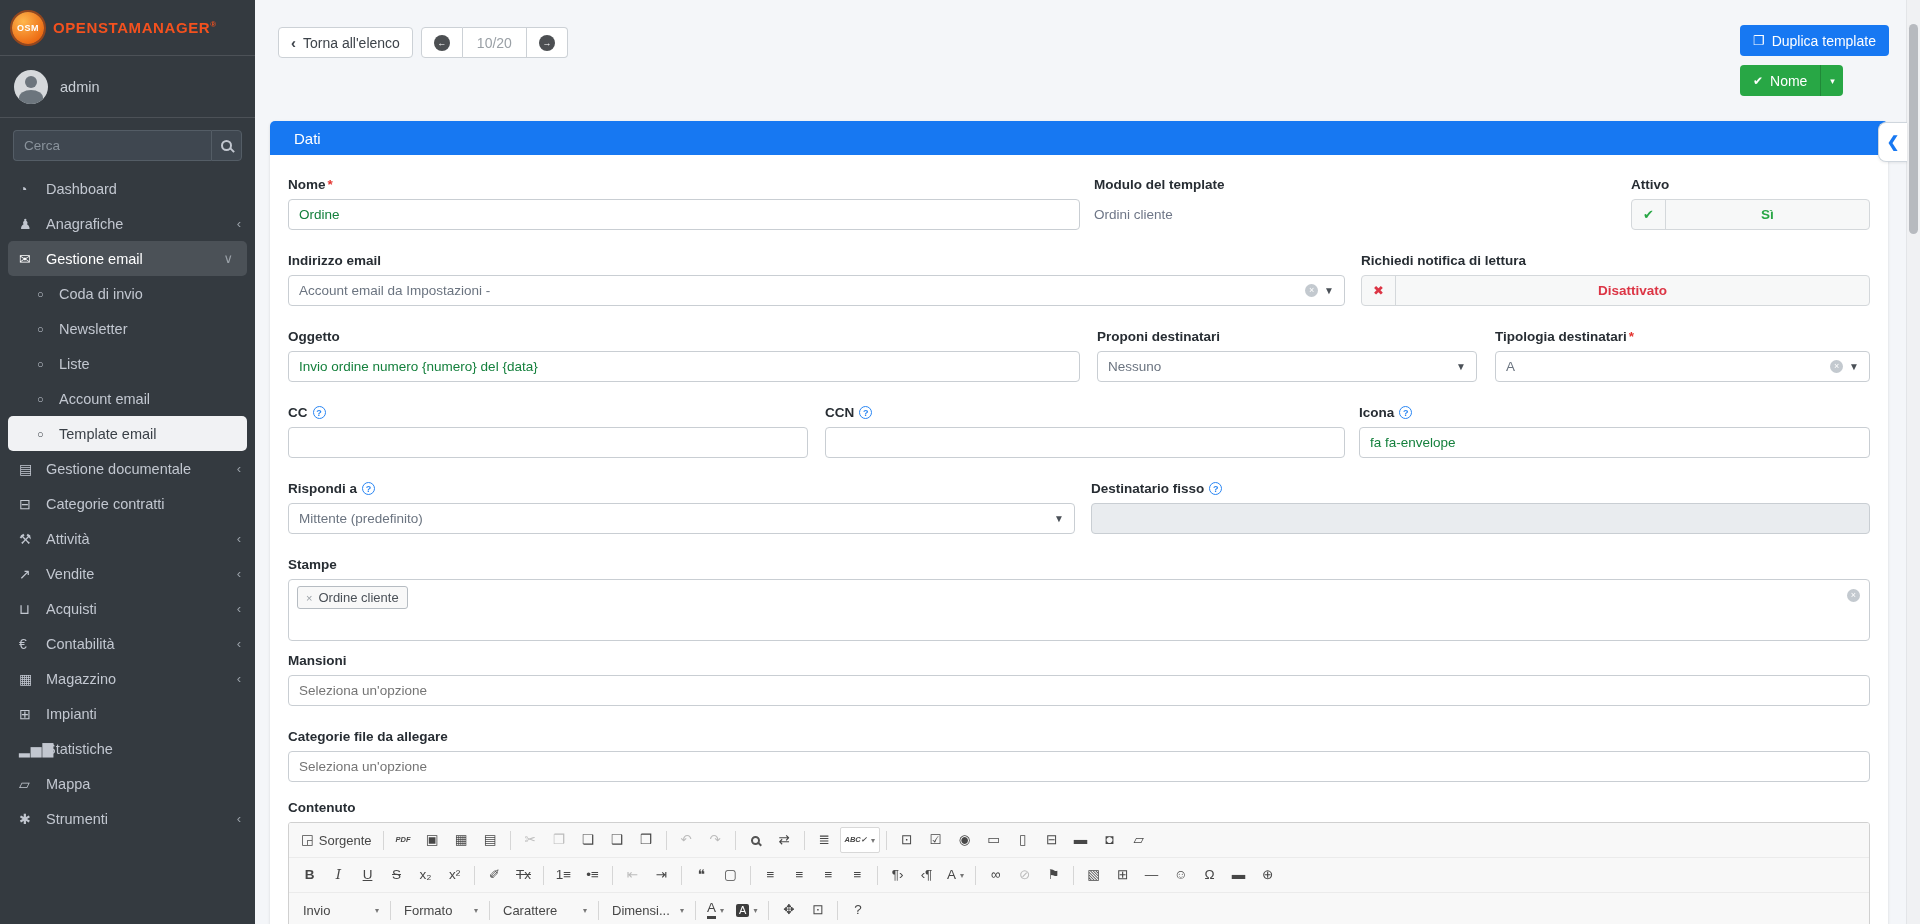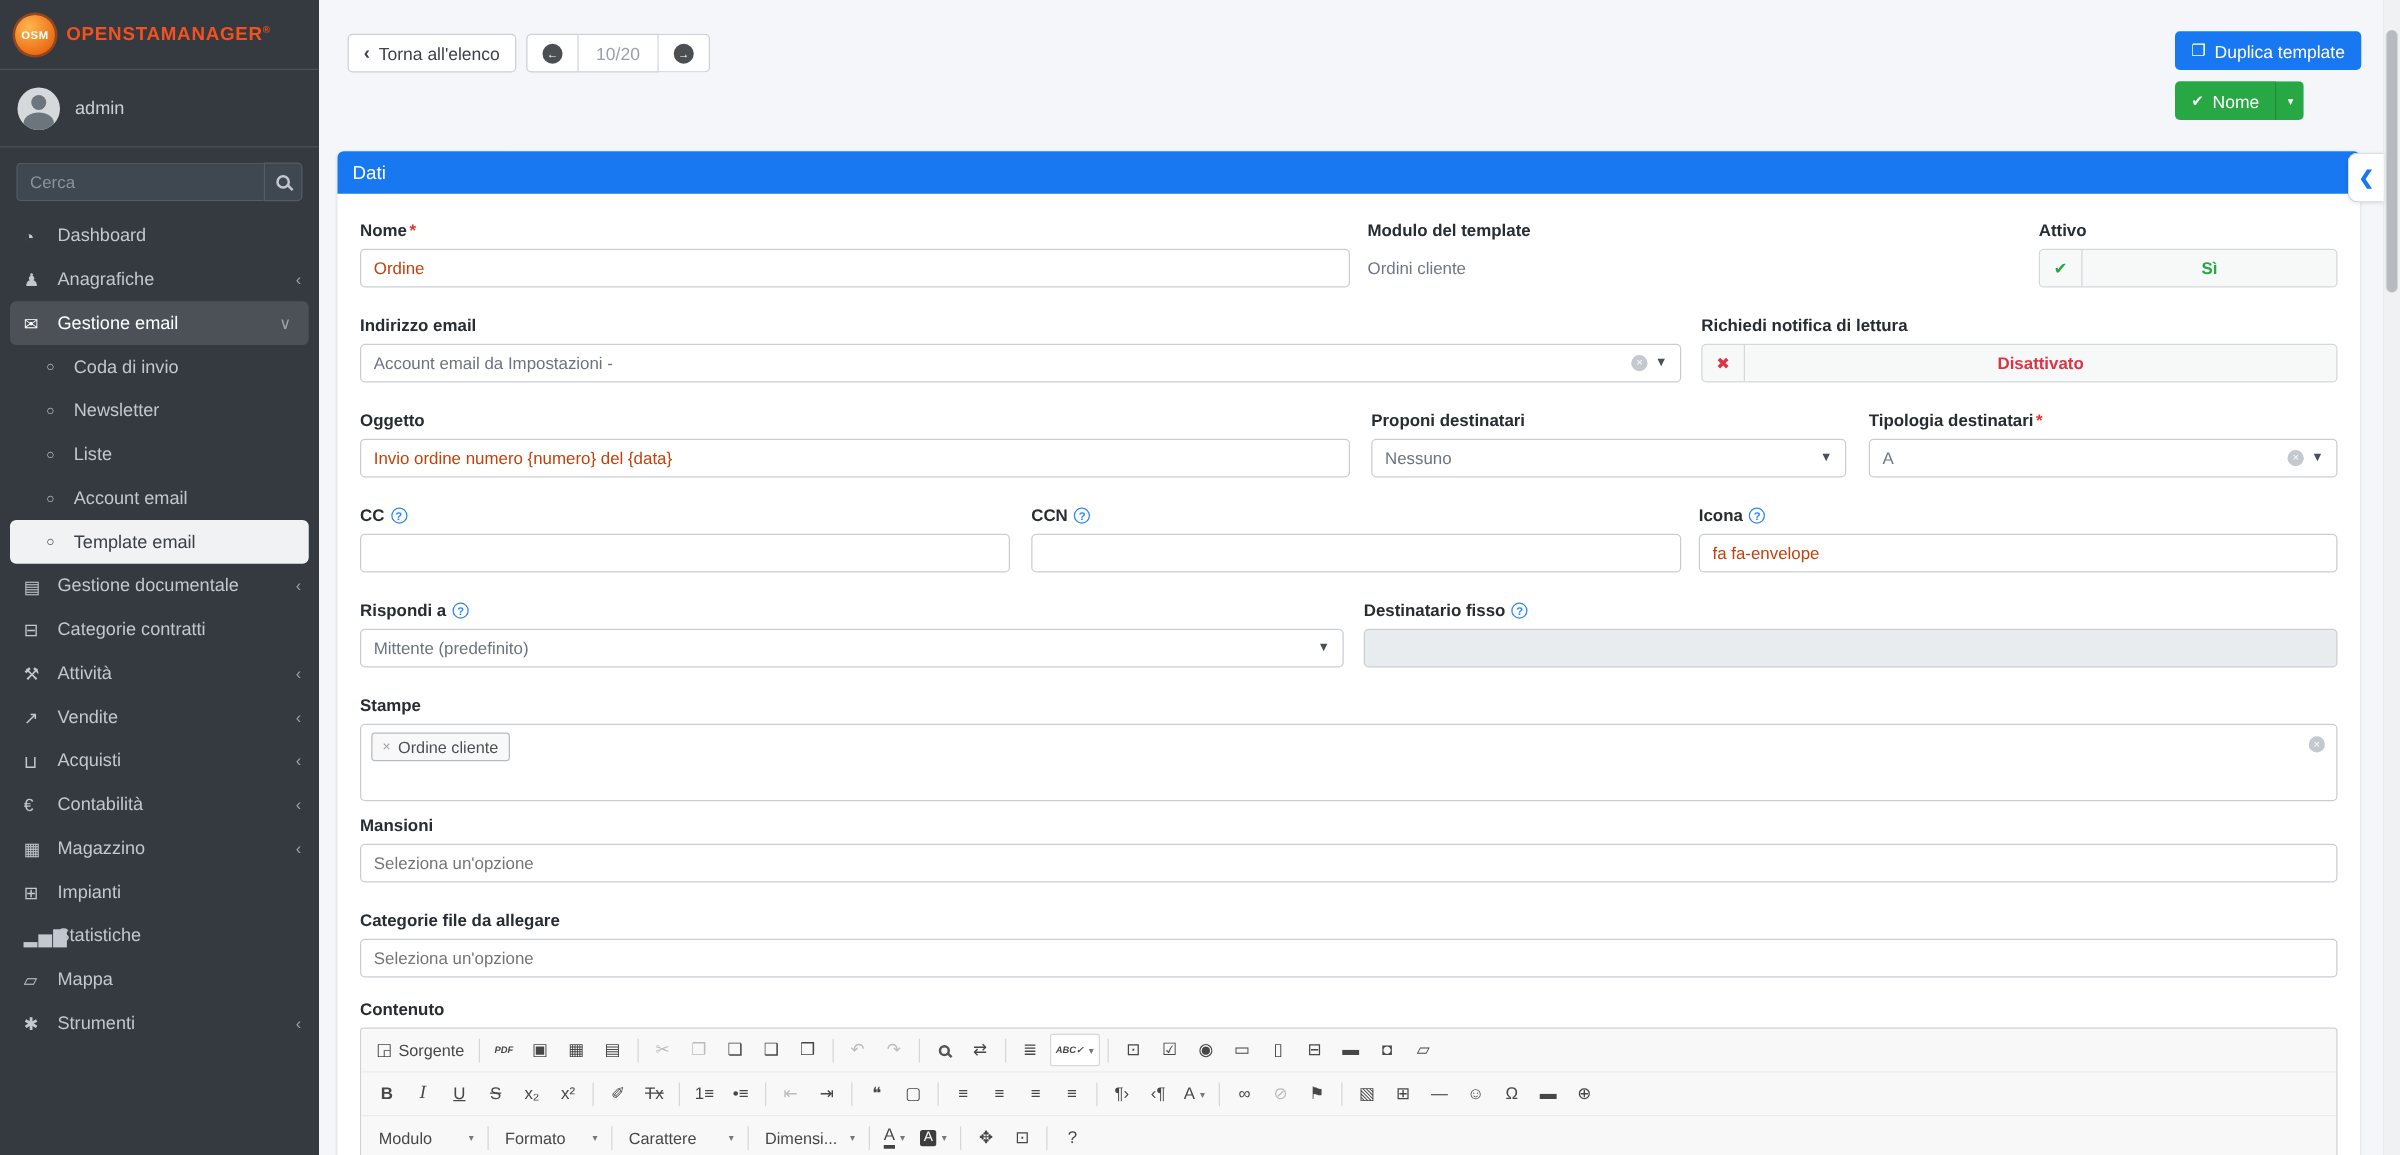--- a/index.html
+++ b/index.html
@@ -49,28 +49,28 @@
   .action-buttons { position:absolute; left:1485px; top:25px; display:flex; flex-direction:column; align-items:flex-start; gap:9px; }
   .btn-primary { background:#1778f2; color:#fff; border:none; border-radius:4px; height:31px; font-size:14px; display:flex; align-items:center; padding:0 13px; cursor:pointer; font-family:inherit; }
   .btn-primary .ic { margin-right:7px; font-size:13px; }
   .btn-success { display:flex; height:31px; cursor:pointer; }
   .btn-success .mainpart { background:#28a745; color:#fff; border-radius:4px 0 0 4px; display:flex; align-items:center; padding:0 13px; font-size:14px; }
   .btn-success .mainpart .ic { margin-right:7px; font-size:12px; }
   .btn-success .caretpart { background:#28a745; border-left:1px solid rgba(0,0,0,.18); border-radius:0 4px 4px 0; color:#fff; width:23px; display:flex; align-items:center; justify-content:center; font-size:9px; }
 
   
   .card { margin-left:15px; width:1618px; background:#fff; border-radius:5px 5px 0 0; box-shadow:0 1px 3px rgba(0,0,0,.12); }
-  .card-header { height:34px; background:#1778f2; color:#fff; font-size:15px; display:flex; align-items:center; padding:0 12px; border-radius:5px 5px 0 0; }
+  .card-header { height:34px; background:#1778f2; color:#fff; font-size:15px; display:flex; align-items:center; padding:0 24px; border-radius:5px 5px 0 0; }
   .card-body { padding:20px 18px 30px; }
   .frow { display:flex; margin-bottom:21px; align-items:flex-start; }
   .field { display:flex; flex-direction:column; }
   label { font-size:13.5px; font-weight:700; color:#272d33; margin-bottom:5px; height:19px; display:flex; align-items:center; }
   .star { color:#e3342f; margin-left:2px; }
   .help { width:13px; height:13px; border:1px solid #2a86f3; color:#2a86f3; border-radius:50%; font-size:9px; font-weight:700; display:inline-flex; align-items:center; justify-content:center; margin-left:5px; cursor:pointer; }
-  .tinput { height:31px; border:1px solid #c9ced3; border-radius:4px; padding:0 10px; font-size:13.5px; color:#c2410c; font-family:inherit; outline:none; width:100%; background:#fff; }
+  .tinput { height:31px; border:1px solid #c9ced3; border-radius:4px; padding:0 10px; font-size:13.5px; color:#15803d; font-family:inherit; outline:none; width:100%; background:#fff; }
   .tinput:disabled { background:#e9ecef; }
   .sel { height:31px; border:1px solid #c9ced3; border-radius:4px; padding:0 10px; font-size:13.5px; color:#6b7480; display:flex; align-items:center; background:#fff; cursor:pointer; }
   .sel .txt { flex:1; white-space:nowrap; overflow:hidden; }
   .sel .sel-caret { font-size:10px; color:#4a5057; margin-left:6px; }
   .clear-chip { width:13px; height:13px; border-radius:50%; background:#c3c9cf; color:#fff; font-size:9px; line-height:13px; text-align:center; cursor:pointer; flex:0 0 13px; }
   .plainval { font-size:13.5px; color:#6e7687; height:31px; display:flex; align-items:center; }
   .toggle { height:31px; border:1px solid #d4d8db; background:#f7f8f8; border-radius:4px; display:flex; align-items:stretch; overflow:hidden; }
   .toggle .tg-ic { width:34px; display:flex; align-items:center; justify-content:center; font-size:13px; border-right:1px solid #d4d8db; }
   .toggle .tg-val { flex:1; display:flex; align-items:center; justify-content:center; font-size:13.5px; font-weight:700; }
   .green { color:#28a745; } .red { color:#dc3545; }
@@ -573,21 +573,21 @@
               </span>
               <span class="tb-btn">
                 <span class="g ">▬</span>
               </span>
               <span class="tb-btn">
                 <span class="g ">⊕</span>
               </span>
             </div>
           <div class="tb-row tb-row2" id="tbrow2">
               <span class="tb-btn tb-combo" style="width: 88px;">
-                <span class="tb-label">Modulo</span>
+                <span class="tb-label">Invio</span>
                 <span class="caret">▾</span>
               </span>
               <span class="tb-sep"></span>
               <span class="tb-btn tb-combo" style="width: 86px;">
                 <span class="tb-label">Formato</span>
                 <span class="caret">▾</span>
               </span>
               <span class="tb-sep"></span>
               <span class="tb-btn tb-combo" style="width: 96px;">
                 <span class="tb-label">Carattere</span>

